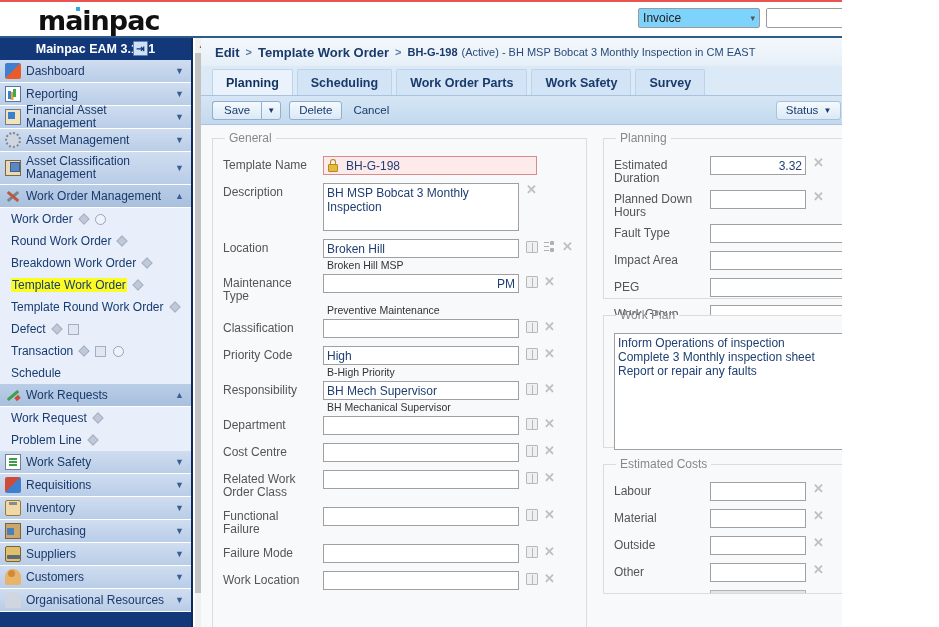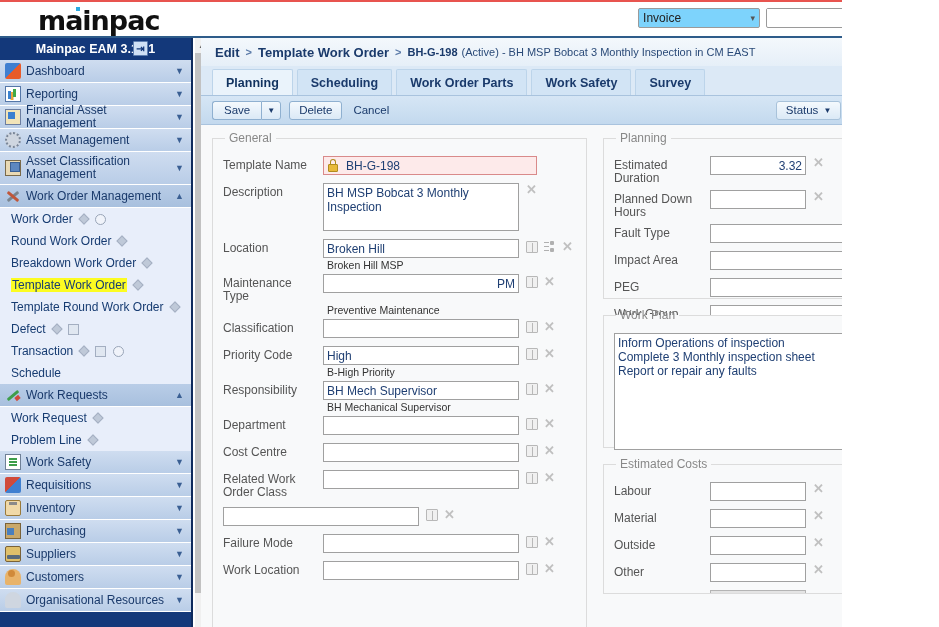--- a/index.html
+++ b/index.html
@@ -522,20 +522,21 @@
         <div class="row">
           <div class="lab w100">Related Work Order Class</div>
           <div class="inp" style="width:196px;"></div>
           <div class="icons">
             <span class="ic-book"></span>
             <span class="ic-x">✕</span>
           </div>
         </div>
 
         <div class="row">
+          <div class="lab w100">Functional Failure</div>
           <div class="inp" style="width:196px;"></div>
           <div class="icons">
             <span class="ic-book"></span>
             <span class="ic-x">✕</span>
           </div>
         </div>
 
         <div class="row">
           <div class="lab w100">Failure Mode</div>
           <div class="inp" style="width:196px;"></div>

